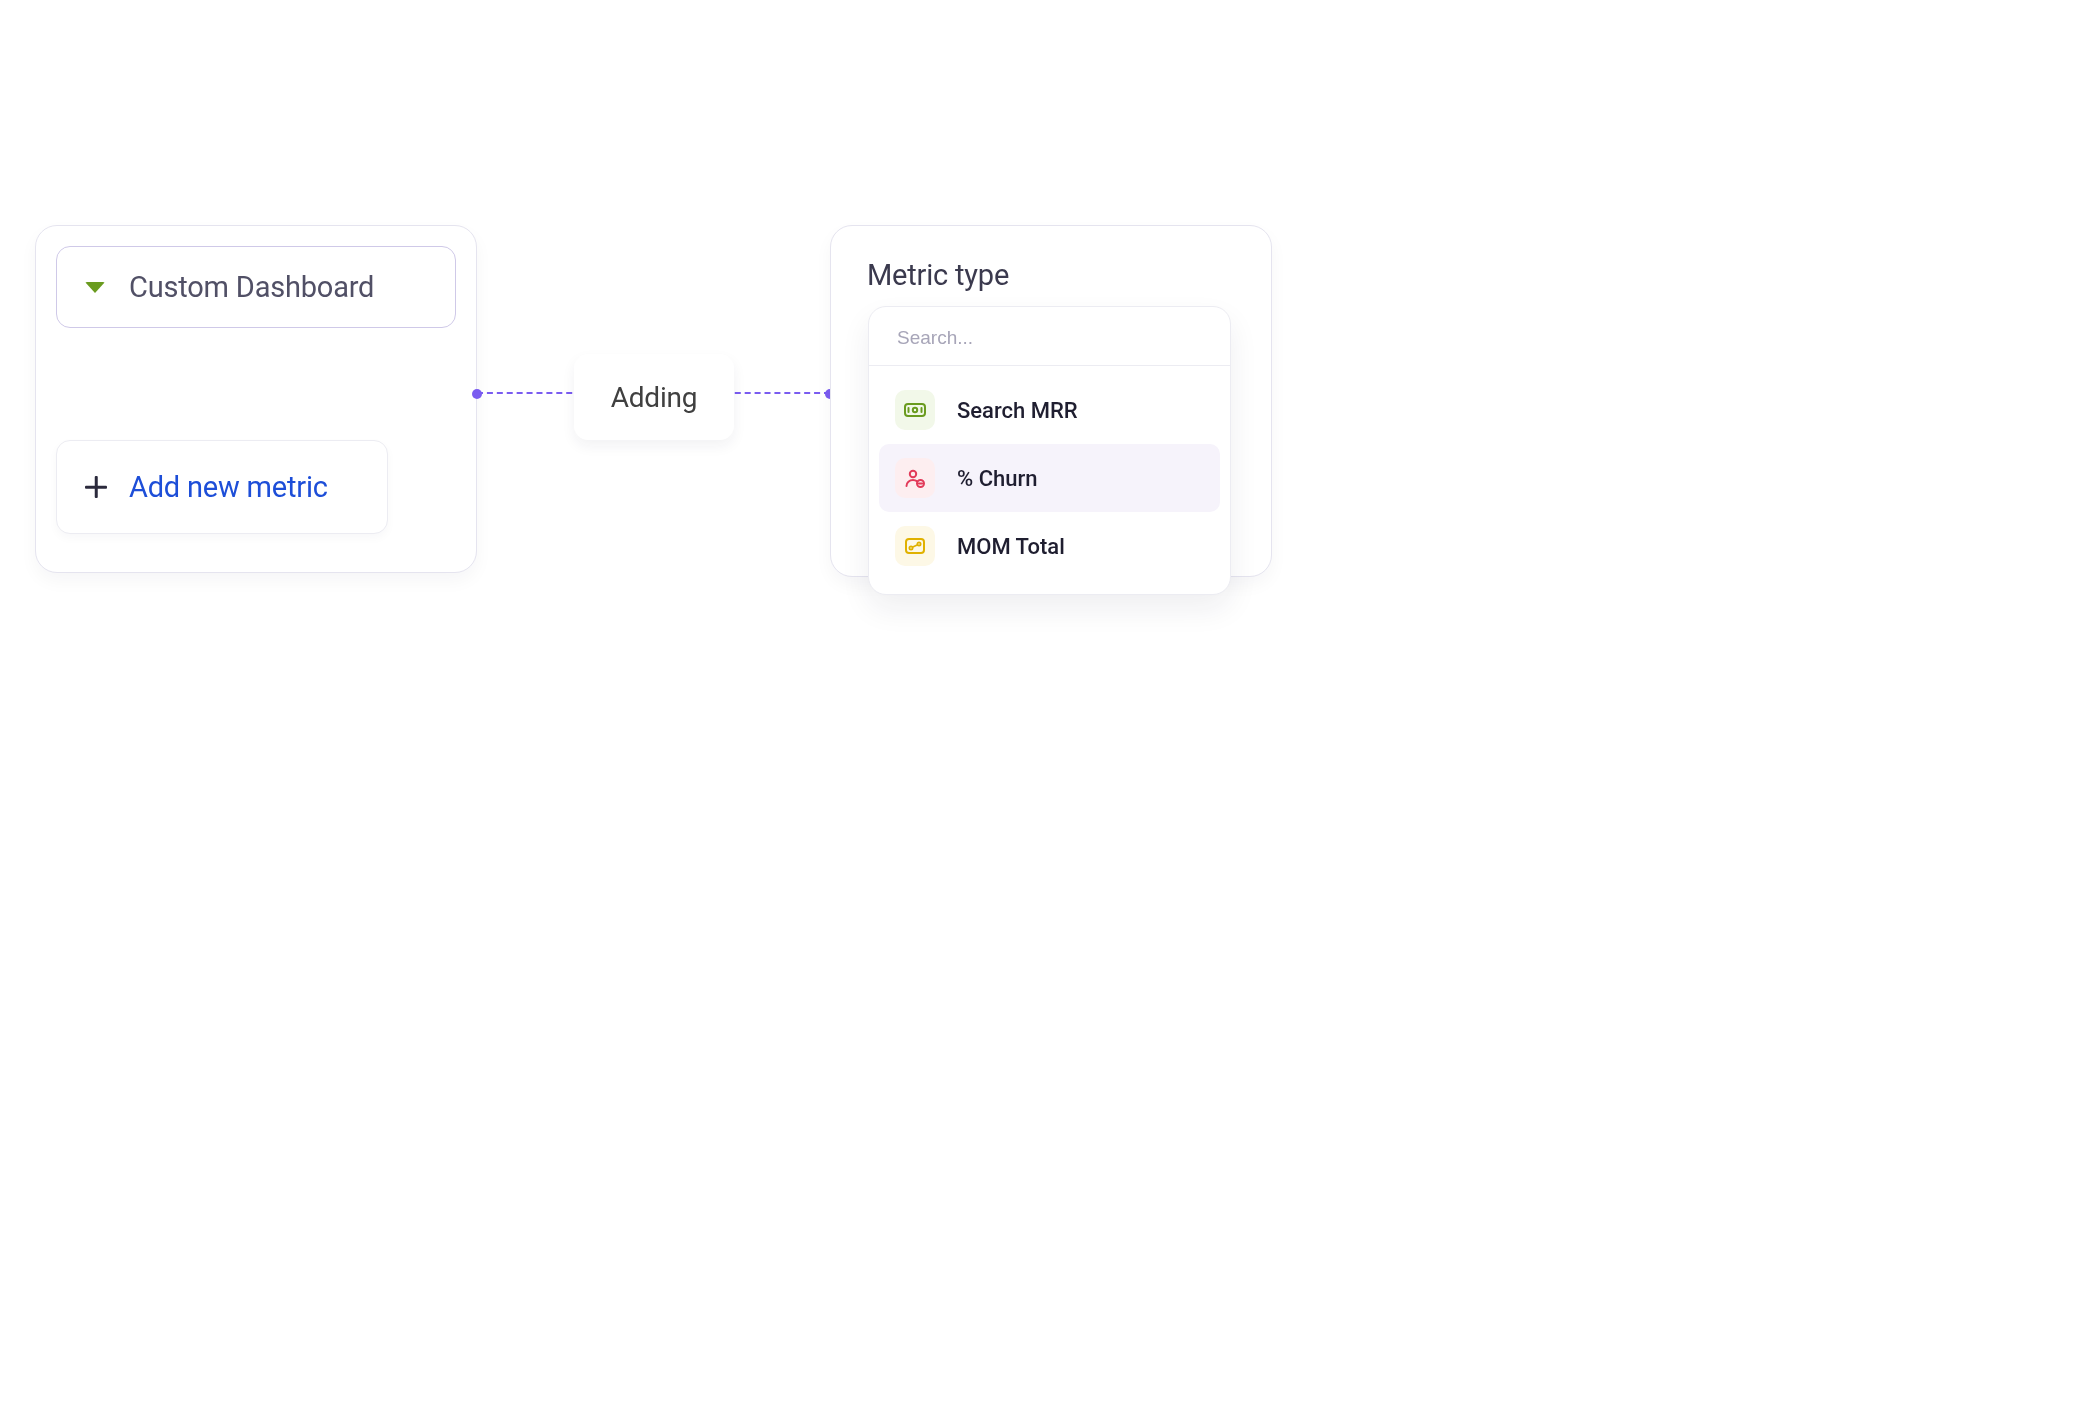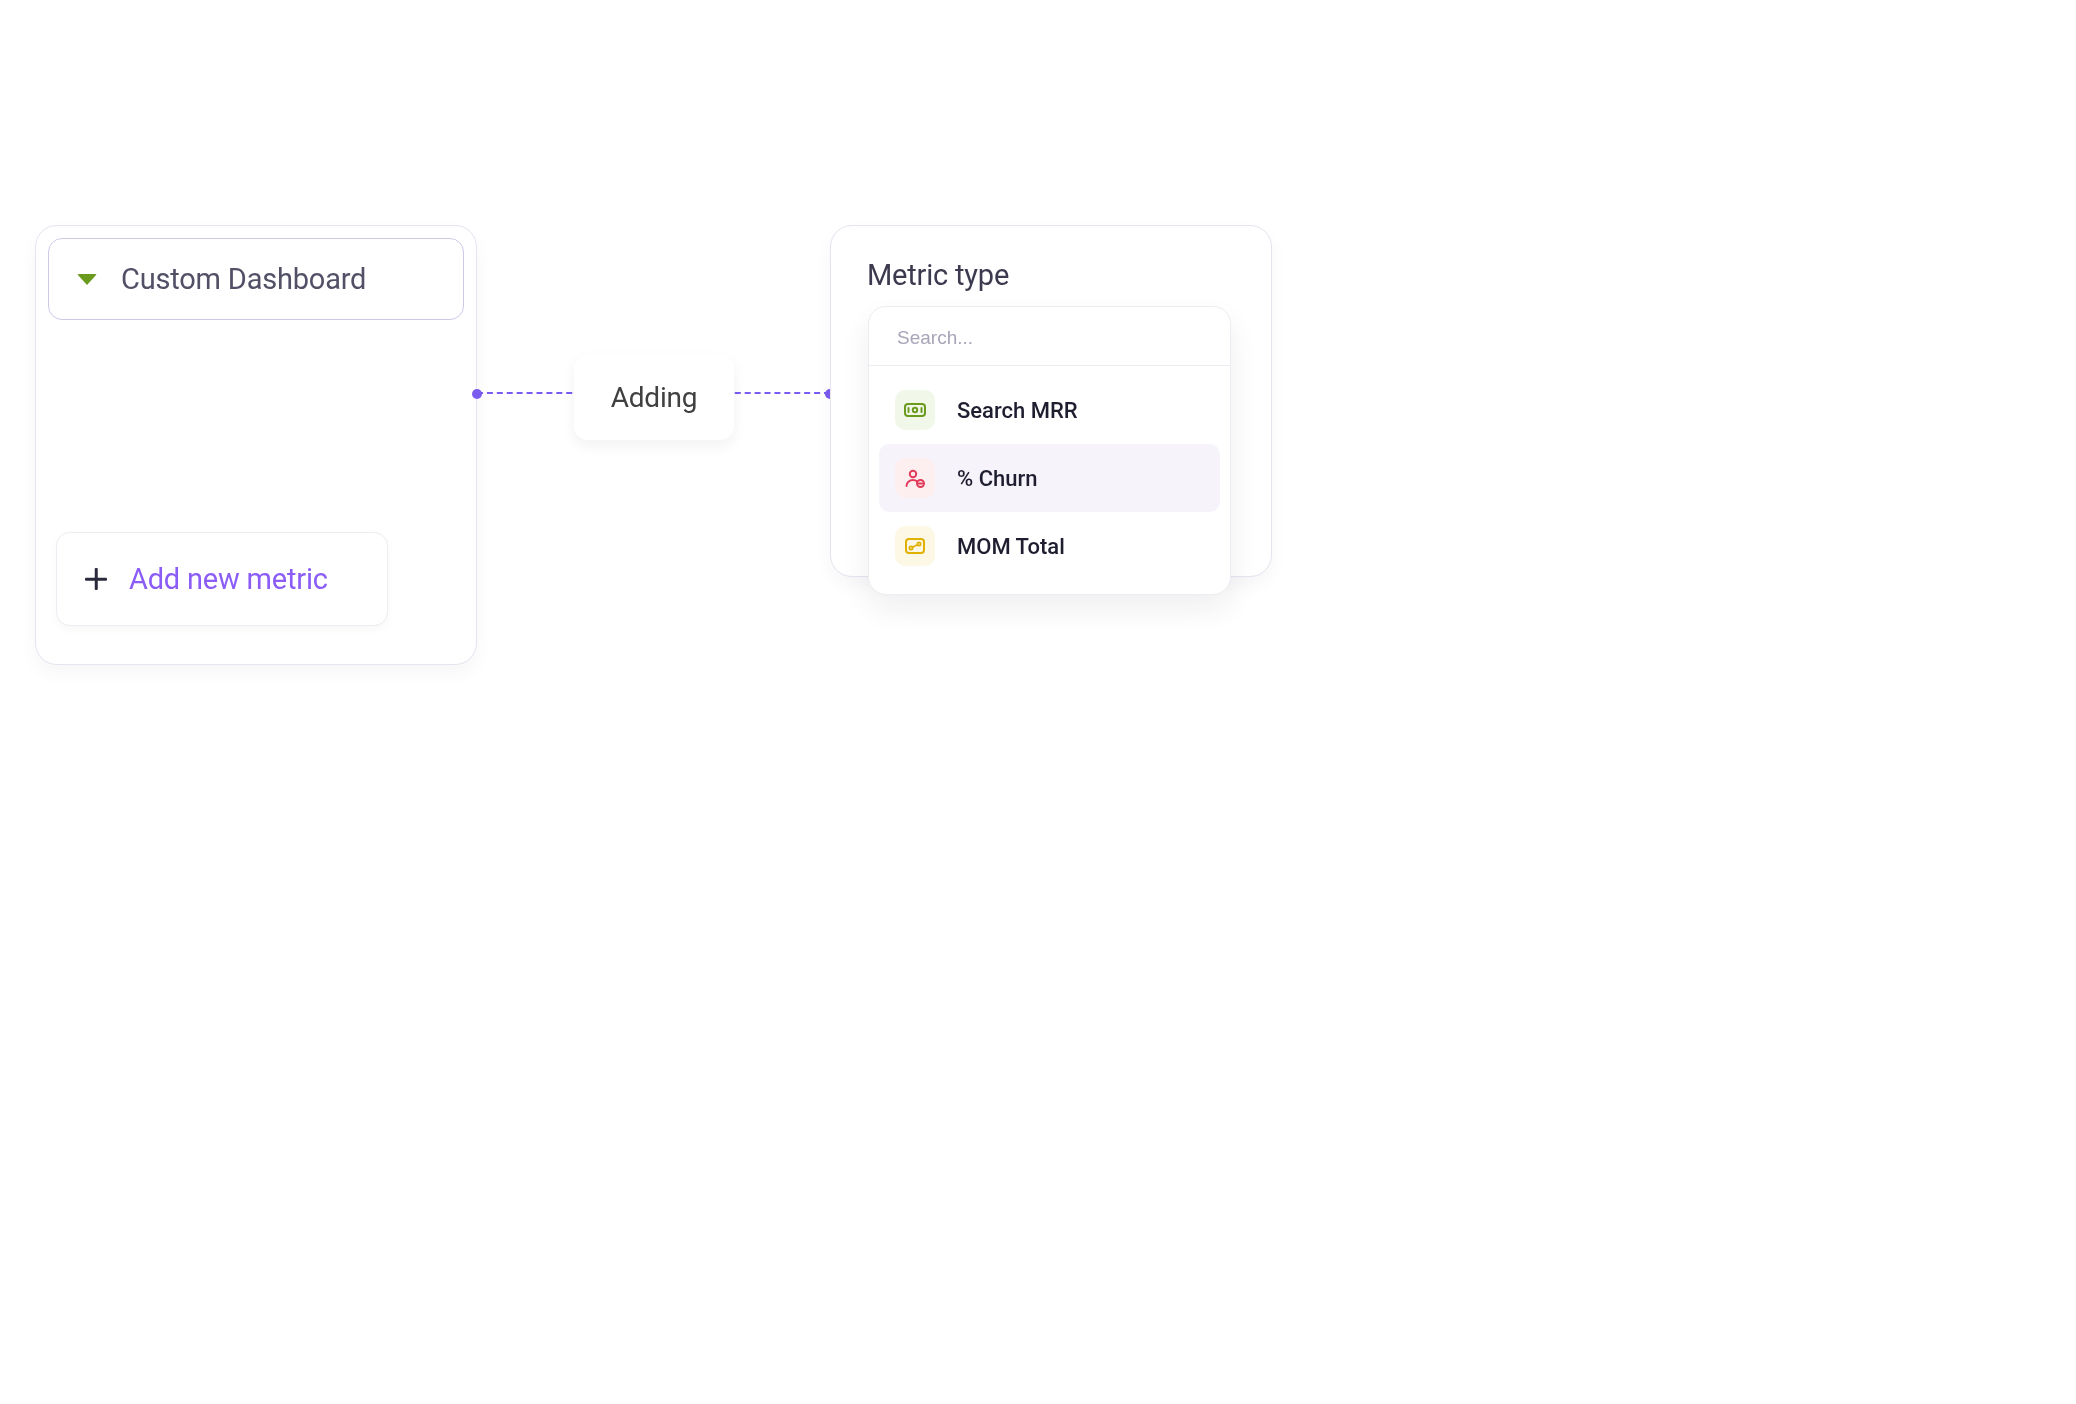--- a/index.html
+++ b/index.html
@@ -21,26 +21,26 @@
       width: 100%;
       height: 100%;
     }
 
     
     .dashboard-card {
       position: absolute;
       left: 35px;
       top: 225px;
       width: 442px;
-      height: 440px;
+      height: 348px;
       background: #ffffff;
       border: 1px solid #e5e4ef;
       border-radius: 22px;
       box-shadow: 0 8px 18px rgba(30, 30, 60, 0.04);
-      padding: 12px;
+      padding: 20px;
     }
 
     .dashboard-select {
       width: 100%;
       height: 82px;
       border: 1.5px solid #cfc9e8;
       border-radius: 14px;
       background: #ffffff;
       display: flex;
       align-items: center;
@@ -100,21 +100,21 @@
     }
     .plus-icon::after {
       top: 50%;
       left: 0;
       transform: translateY(-50%);
       height: 2.5px;
       width: 100%;
     }
     .add-metric-label {
       font-size: 29px;
-      color: #8b5cf6;
+      color: #1d4ed8;
       font-weight: 400;
       letter-spacing: -0.2px;
     }
 
     
     .connector {
       position: absolute;
       top: 392px;
       left: 477px;
       right: 496px;

